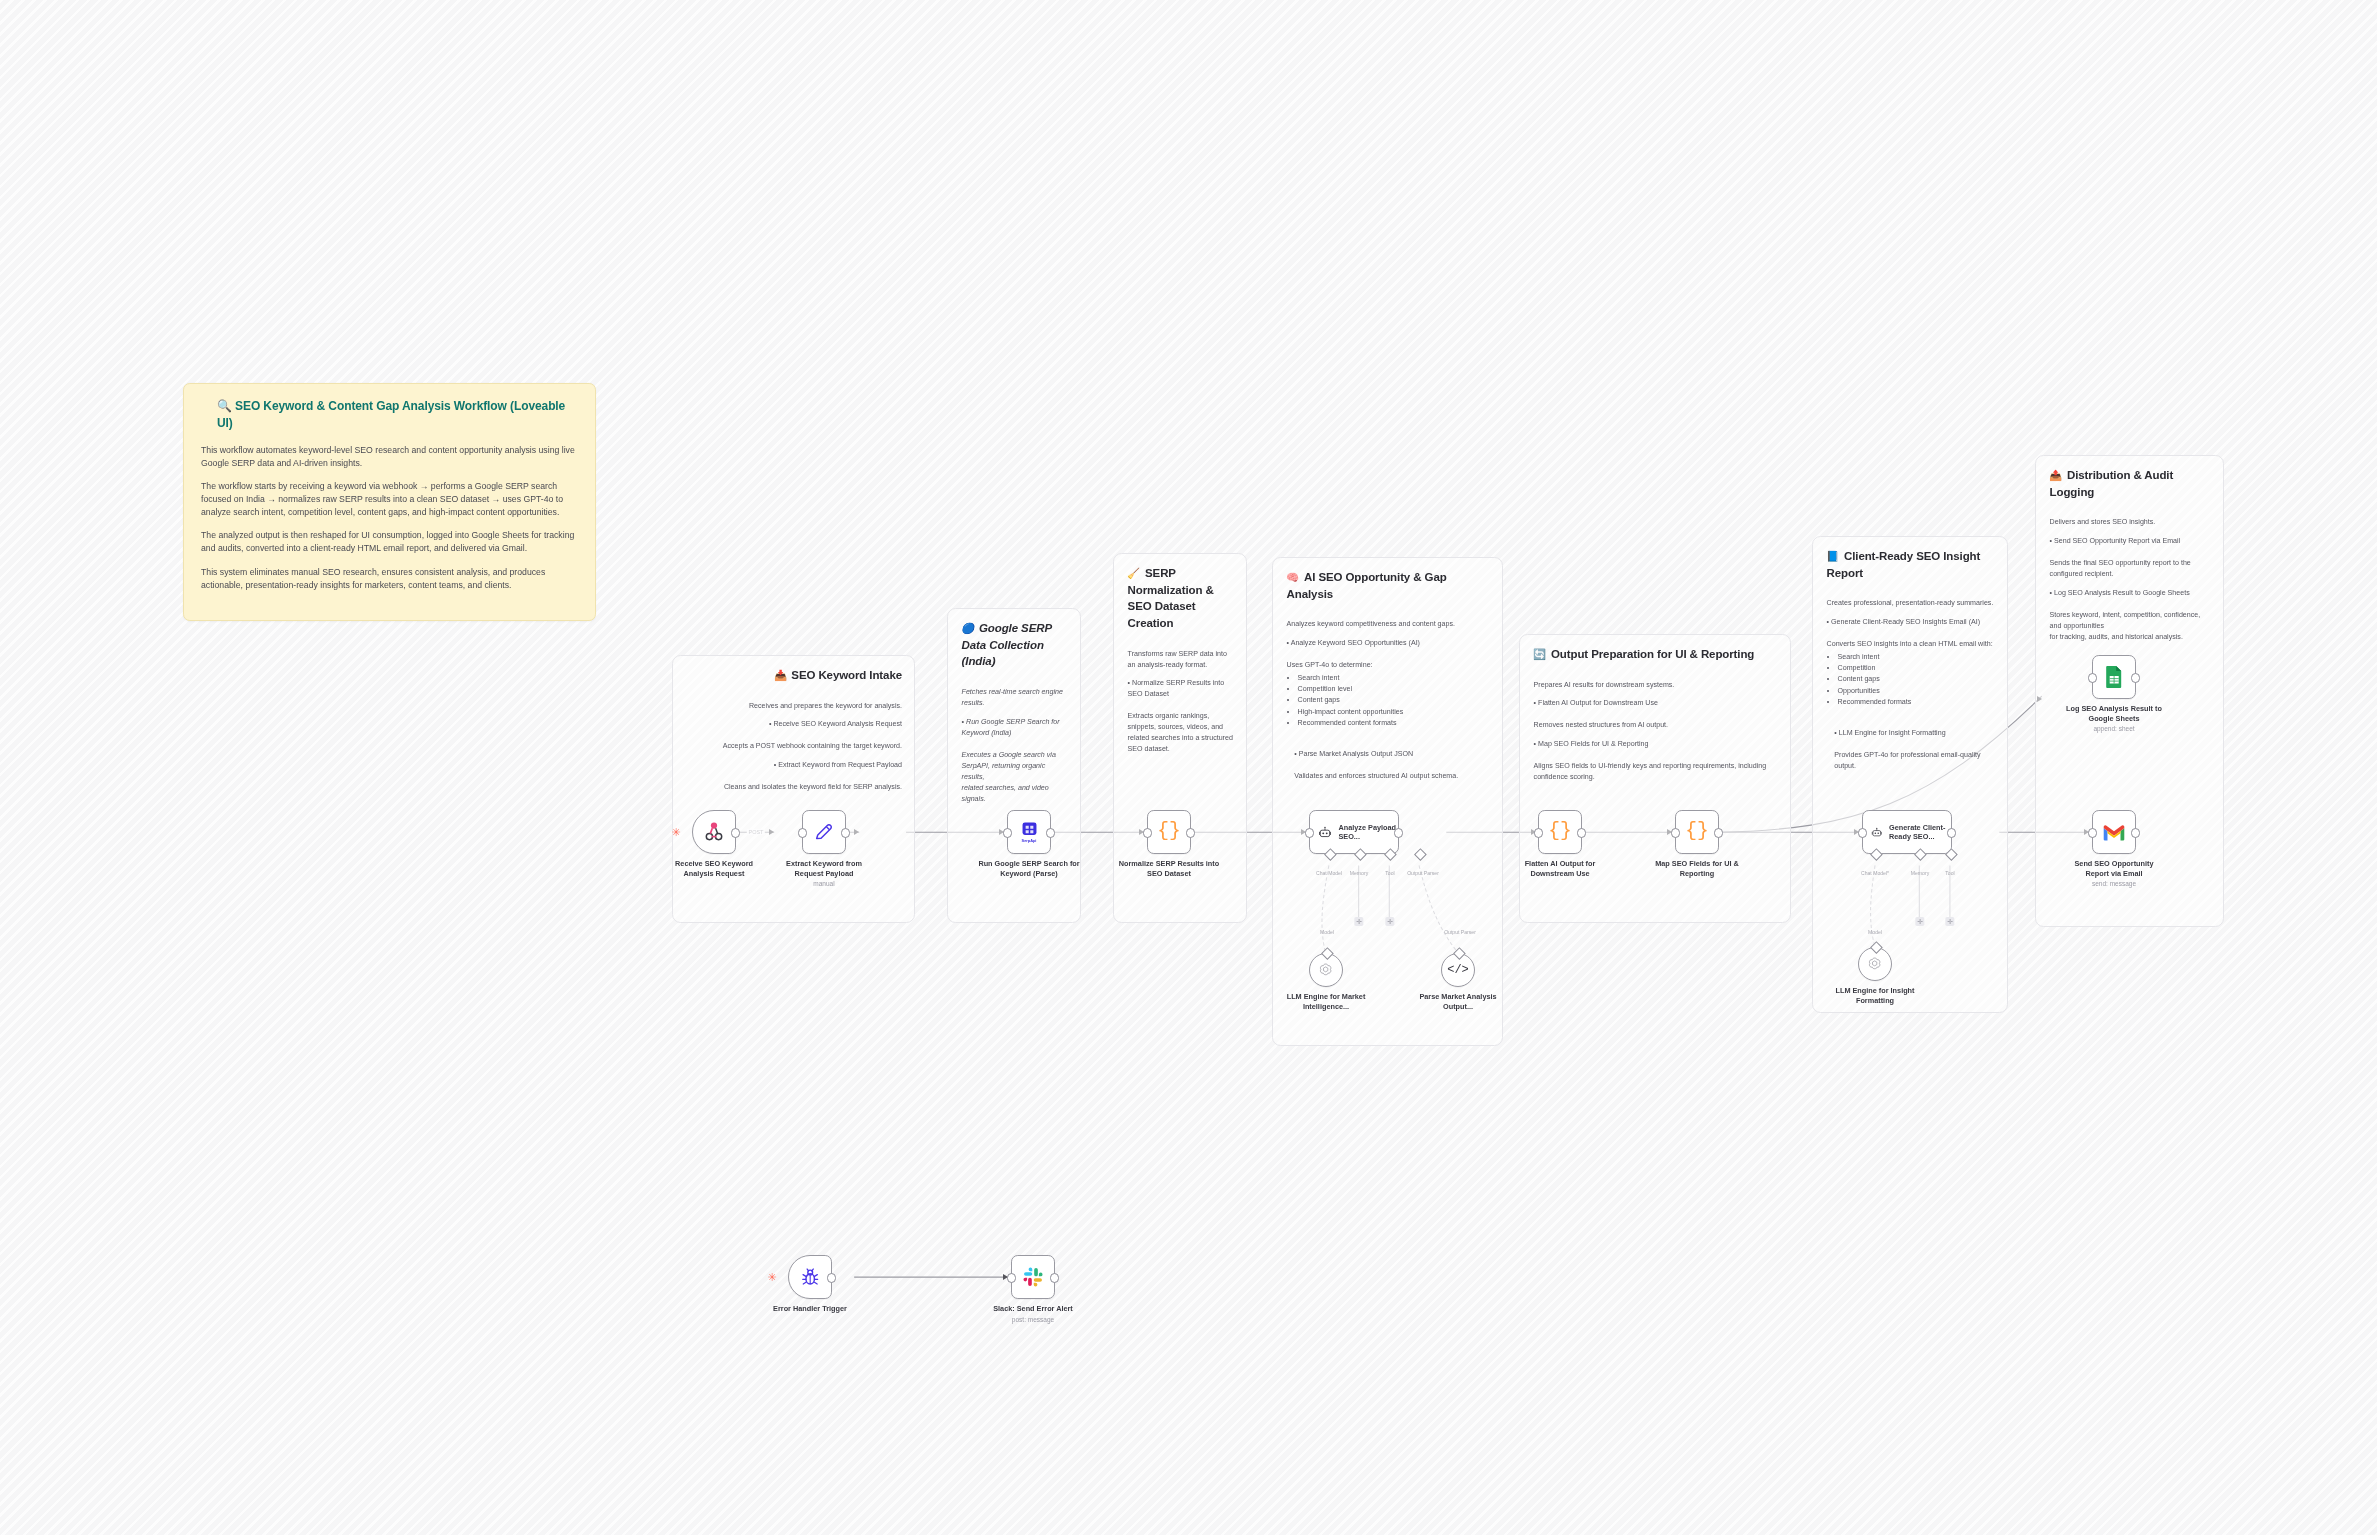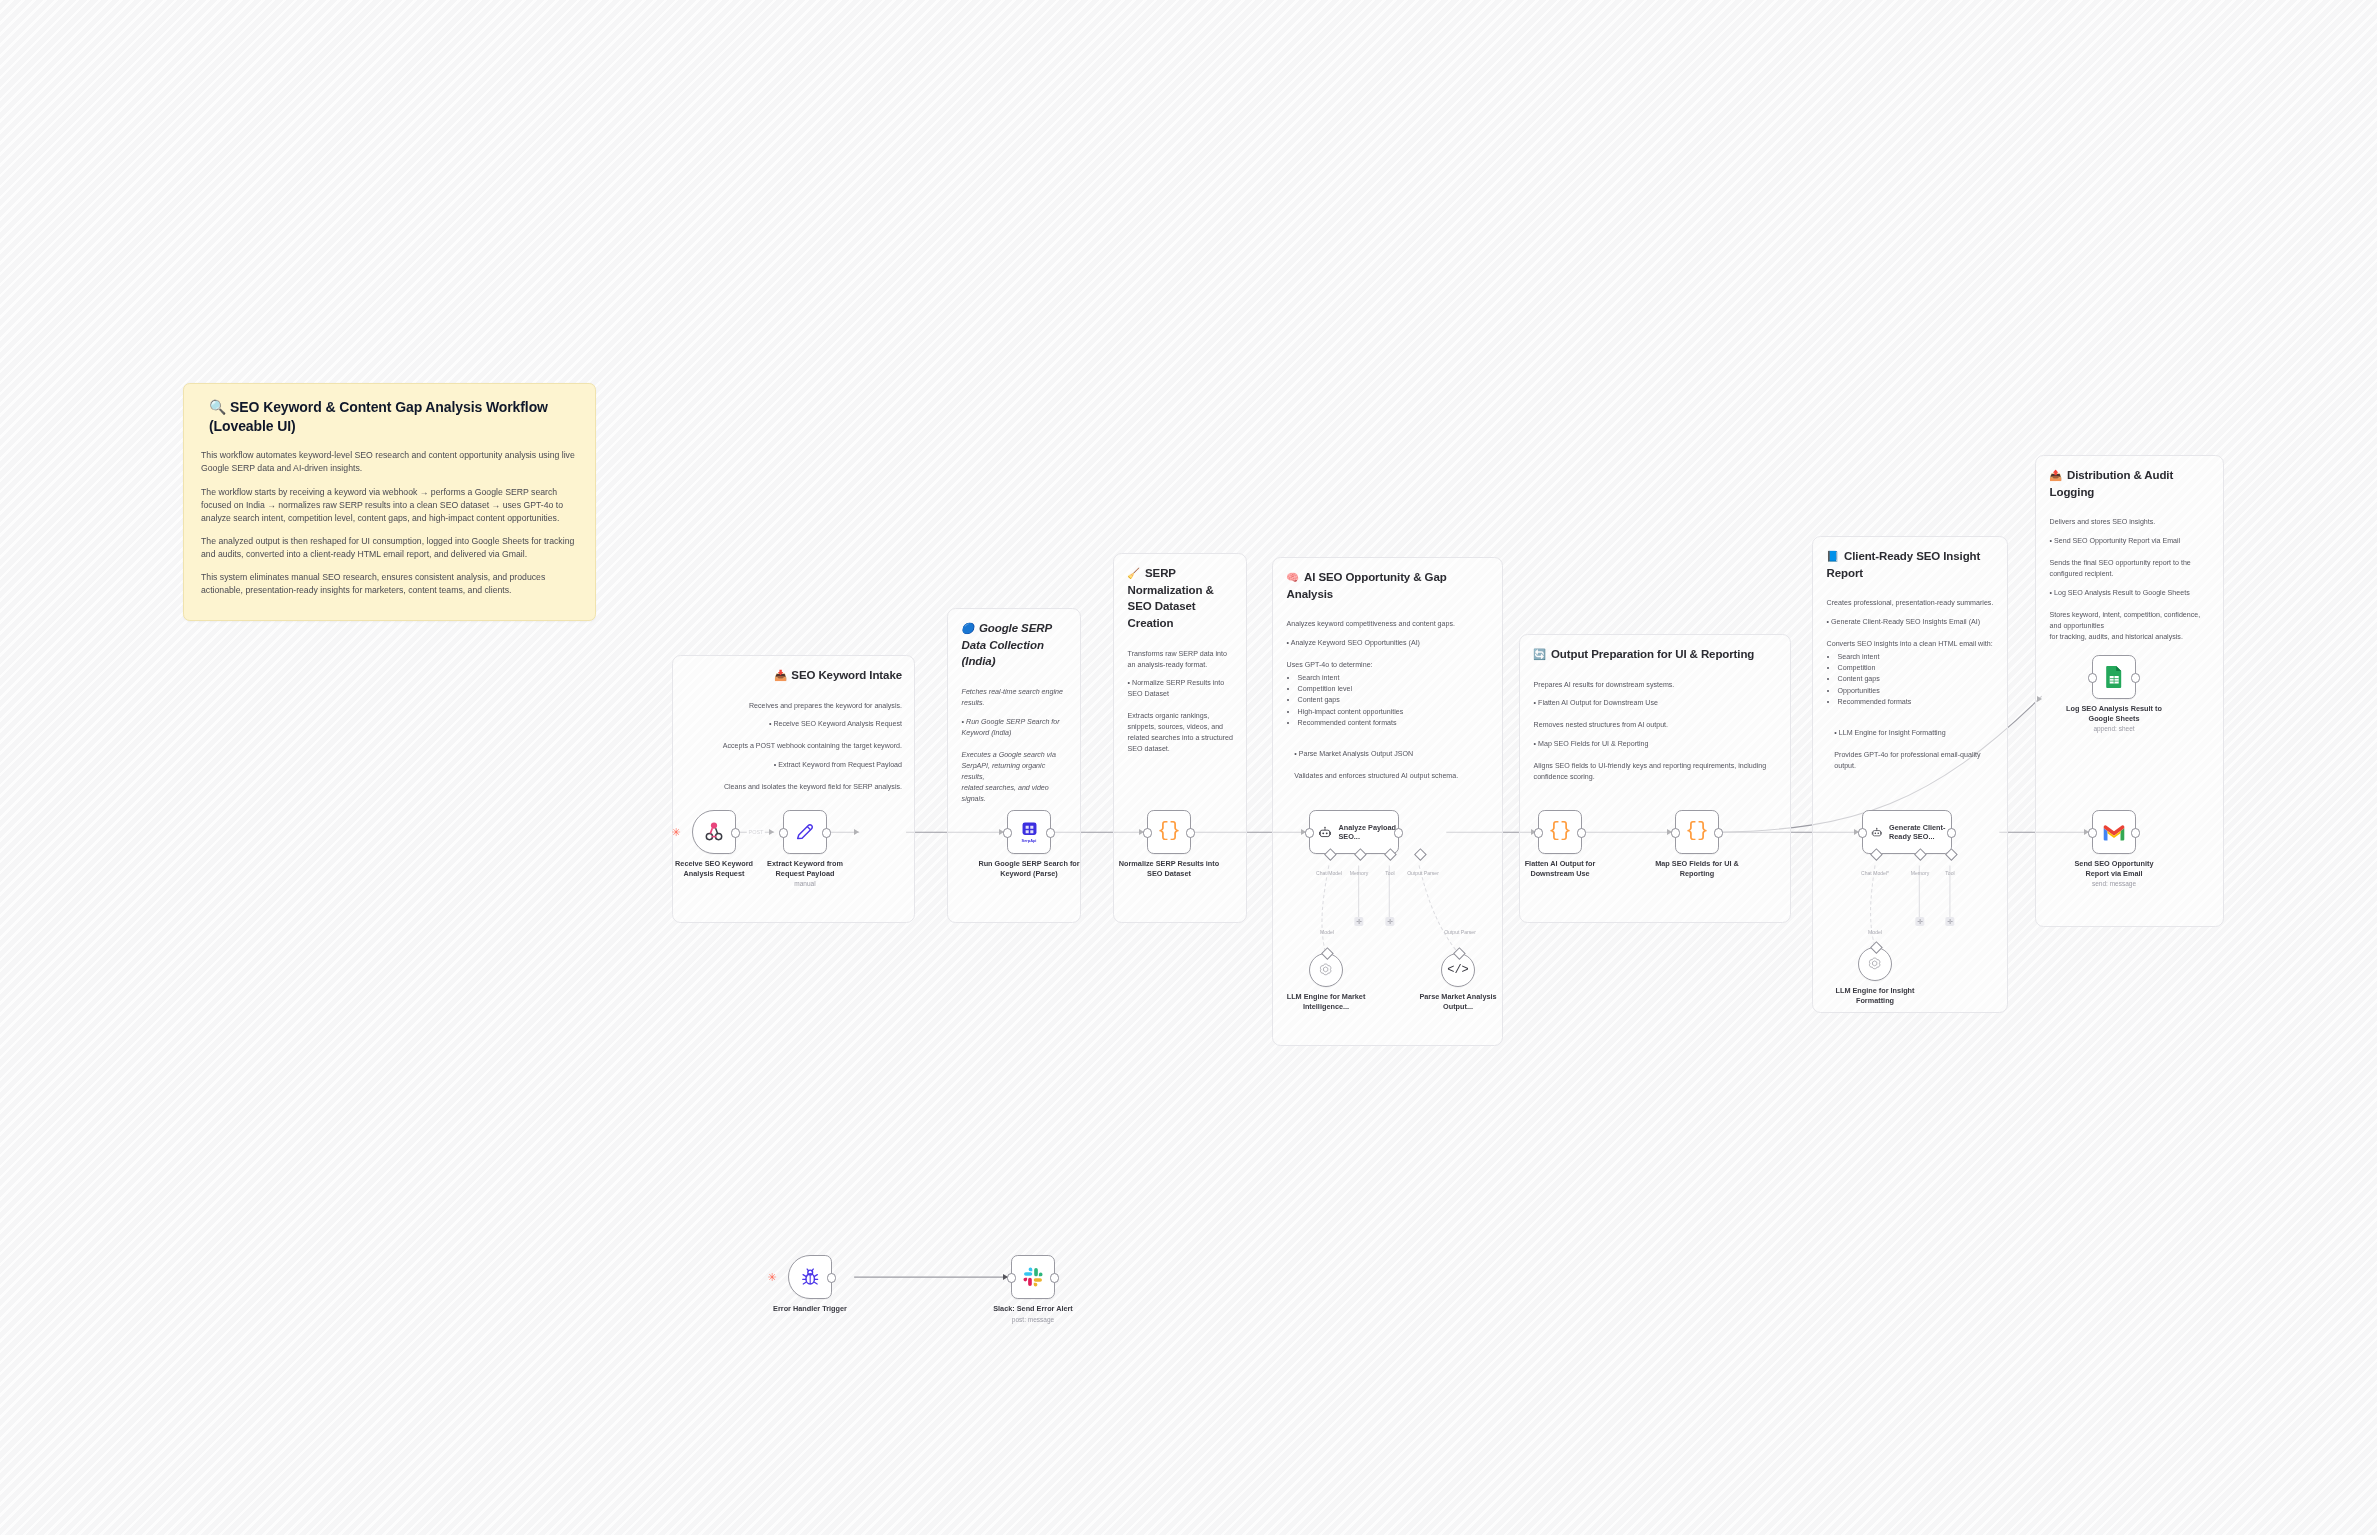--- a/index.html
+++ b/index.html
@@ -14,22 +14,22 @@
   .canvas{position:absolute;inset:0;}
 
   
   .sticky{
     position:absolute;left:183px;top:383px;width:413px;height:238px;
     background:#fdf4d0;border:0.9px solid #f0e3ae;border-radius:6.8px;
     padding:13.6px 17px 0 17px;box-sizing:border-box;
     box-shadow:0 0.9px 1.7px rgba(0,0,0,.04);
   }
   .sticky h1{
-    margin:0 0 12px 8px;font-size:14px;line-height:1.42;
-    font-weight:700;color:#0f172a;letter-spacing:-0.1px;
+    margin:0 0 12px 16px;font-size:12px;line-height:1.42;
+    font-weight:700;color:#0f766e;letter-spacing:-0.1px;
   }
   .sticky p{
     margin:0 0 10.2px 0;font-size:8.7px;line-height:1.5;color:#4a4a52;
   }
 
   
   .group{
     position:absolute;
     background:rgba(255,255,255,0.55);
     border:0.9px solid #e6e6ea;border-radius:8.5px;
@@ -279,21 +279,21 @@
         <circle cx="12" cy="5" r="3.4" fill="#e8457c"></circle>
         <path d="M10.2 7.8 L8 13.8" stroke="#e8457c" stroke-width="1.8" fill="none"></path>
         <path d="M13.8 7.8 L16 13.8" stroke="#3a3a42" stroke-width="1.6" fill="none"></path>
         <path d="M9.5 17 L14.5 17" stroke="#e8457c" stroke-width="1.8"></path>
       </svg>
       <div class="port r"></div>
     </div>
     <div class="nlabel"><span>Receive SEO Keyword Analysis Request</span></div>
   </div>
 
-  <div class="node" style="left:783px;top:810px;">
+  <div class="node" style="left:802px;top:810px;">
     <div class="nbox">
       <svg class="ic" width="22" height="22" viewBox="0 0 24 24">
         <path d="M4 19 L5.2 15.2 L15.6 4.8 A2 2 0 0 1 19.2 8.4 L8.8 18.8 Z" fill="#fff" stroke="#4b35e8" stroke-width="1.6" stroke-linejoin="round"></path>
         <path d="M14.4 6 L18 9.6" stroke="#4b35e8" stroke-width="1.4"></path>
       </svg>
       <div class="port l"></div>
       <div class="port r"></div>
     </div>
     <div class="nlabel"><span>Extract Keyword from Request Payload</span><span class="nsub">manual</span></div>
   </div>

